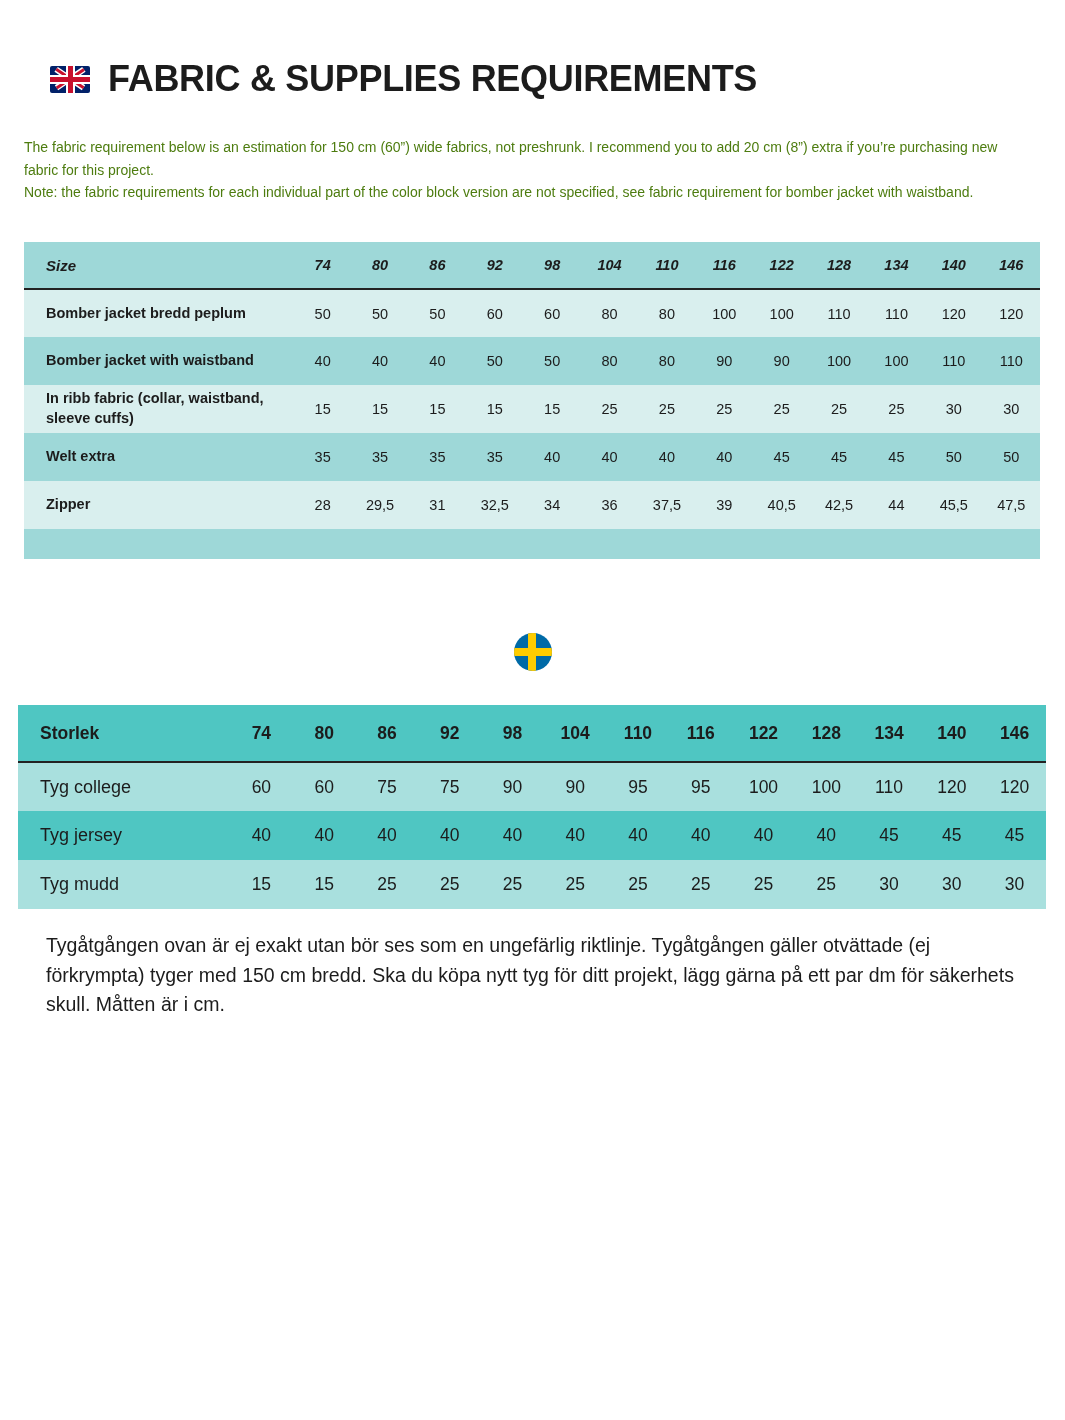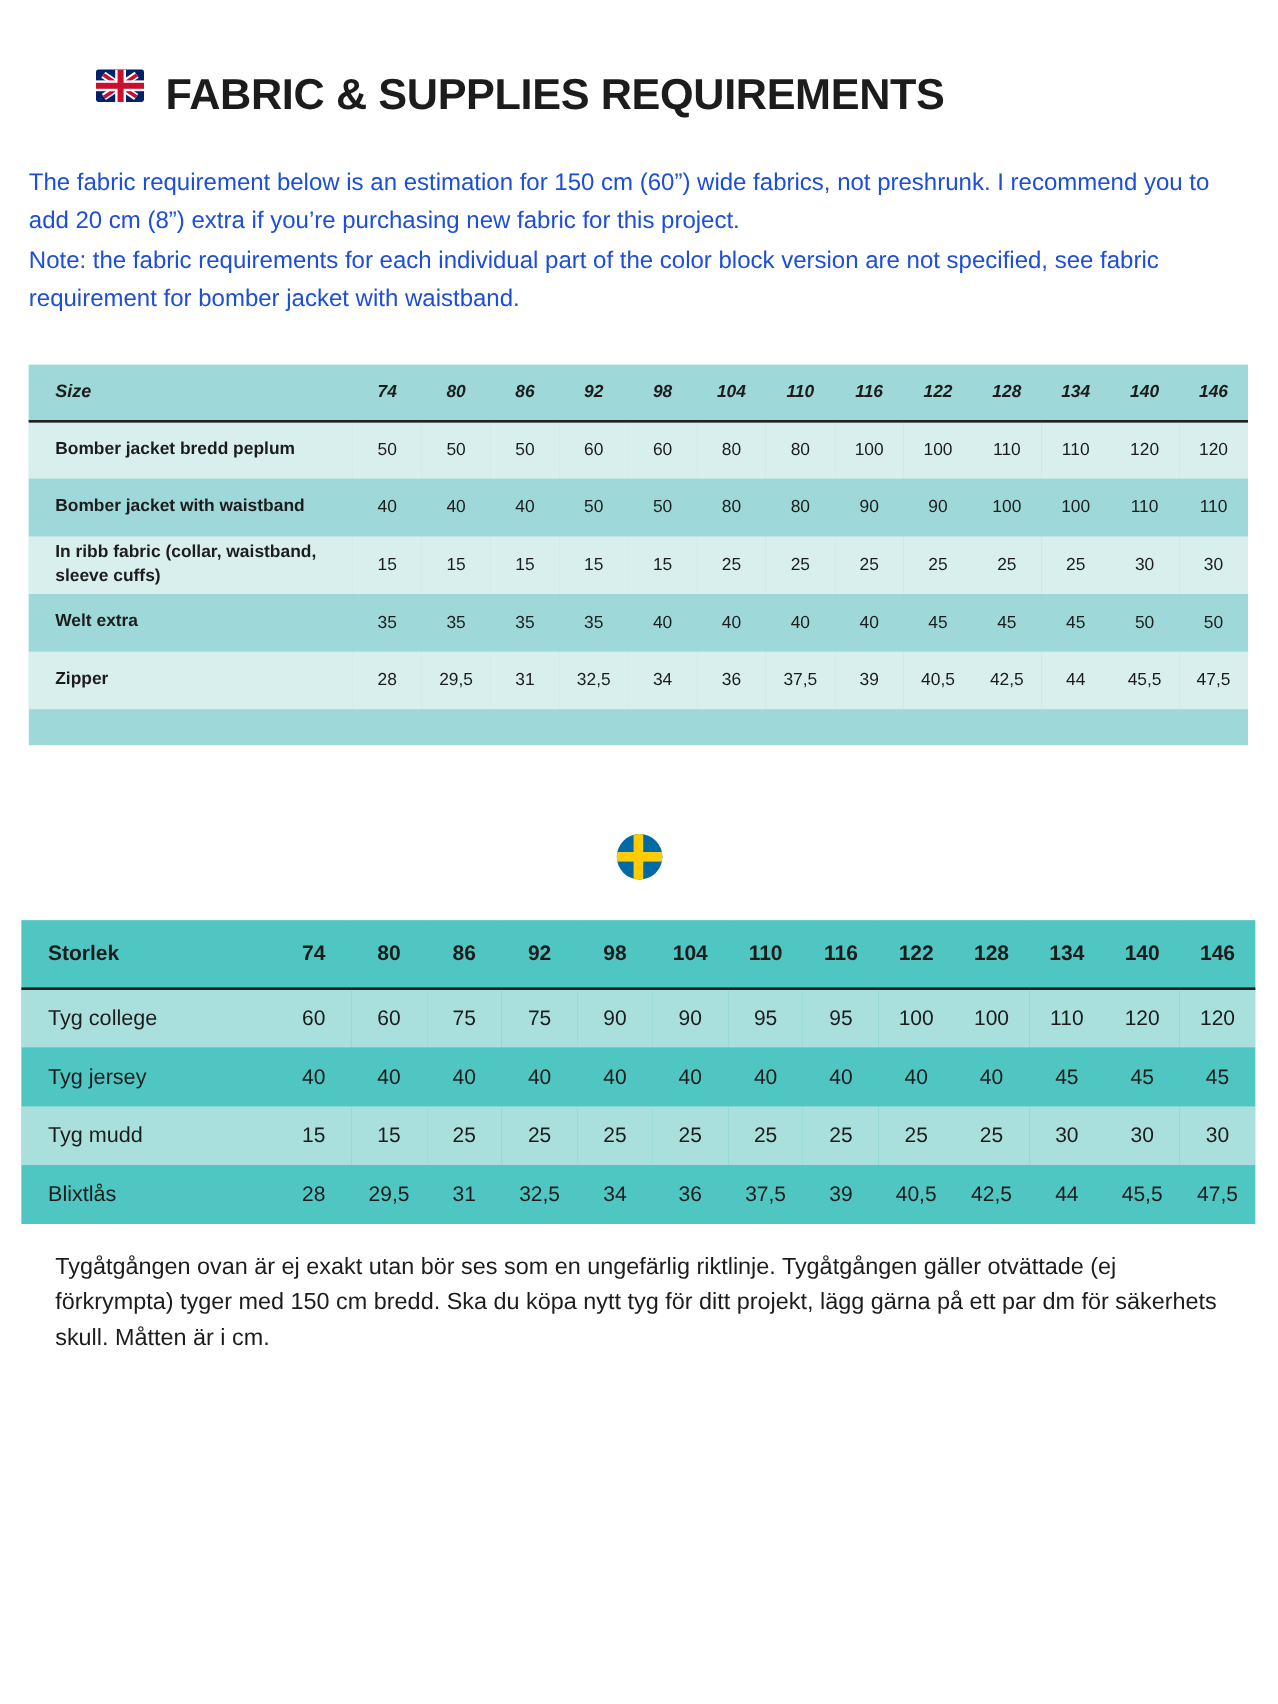--- a/index.html
+++ b/index.html
@@ -12,23 +12,23 @@
     height: 1420px;
     font-family: "Liberation Sans", sans-serif;
     color: #1c1c1c;
     overflow: hidden;
     position: relative;
   }
 
   
   .en-head {
     display: flex;
-    align-items: flex-start;
+    align-items: center;
     gap: 18px;
-    padding: 58px 0 0 80px;
+    padding: 58px 0 0 50px;
   }
   .flag-uk {
     width: 40px;
     height: 27px;
     position: relative;
     flex: 0 0 auto;
     background: #012169;
     overflow: hidden;
     border-radius: 2px;
   }
@@ -88,23 +88,23 @@
   .en-title {
     font-size: 36px;
     font-weight: bold;
     letter-spacing: -0.3px;
     white-space: nowrap;
   }
 
   .en-note {
     margin: 36px 0 0 24px;
     width: 1010px;
-    font-size: 20px;
+    font-size: 14px;
     line-height: 1.62;
-    color: #1d4ed8;
+    color: #4d7c0f;
   }
   .en-note p { margin: 0; }
 
   
   .tbl-en-wrap {
     margin: 38px 0 0 24px;
     width: 1016px;
     background: #9ed8d8;
     padding: 0 0 30px 0;
   }
@@ -423,35 +423,19 @@
         <td>25</td>
         <td>25</td>
         <td>25</td>
         <td>25</td>
         <td>25</td>
         <td>25</td>
         <td>30</td>
         <td>30</td>
         <td>30</td>
       </tr>
-      <tr>
-        <td class="lbl">Blixtlås</td>
-        <td>28</td>
-        <td>29,5</td>
-        <td>31</td>
-        <td>32,5</td>
-        <td>34</td>
-        <td>36</td>
-        <td>37,5</td>
-        <td>39</td>
-        <td>40,5</td>
-        <td>42,5</td>
-        <td>44</td>
-        <td>45,5</td>
-        <td>47,5</td>
-      </tr>
     </tbody>
   </table>
 </div>
 
 <div class="sv-note">
   <p>Tygåtgången ovan är ej exakt utan bör ses som en ungefärlig riktlinje. Tygåtgången gäller otvättade (ej förkrympta) tyger med 150 cm bredd. Ska du köpa nytt tyg för ditt projekt, lägg gärna på ett par dm för säkerhets skull. Måtten är i cm.</p>
 </div>
 
 </body></html>

